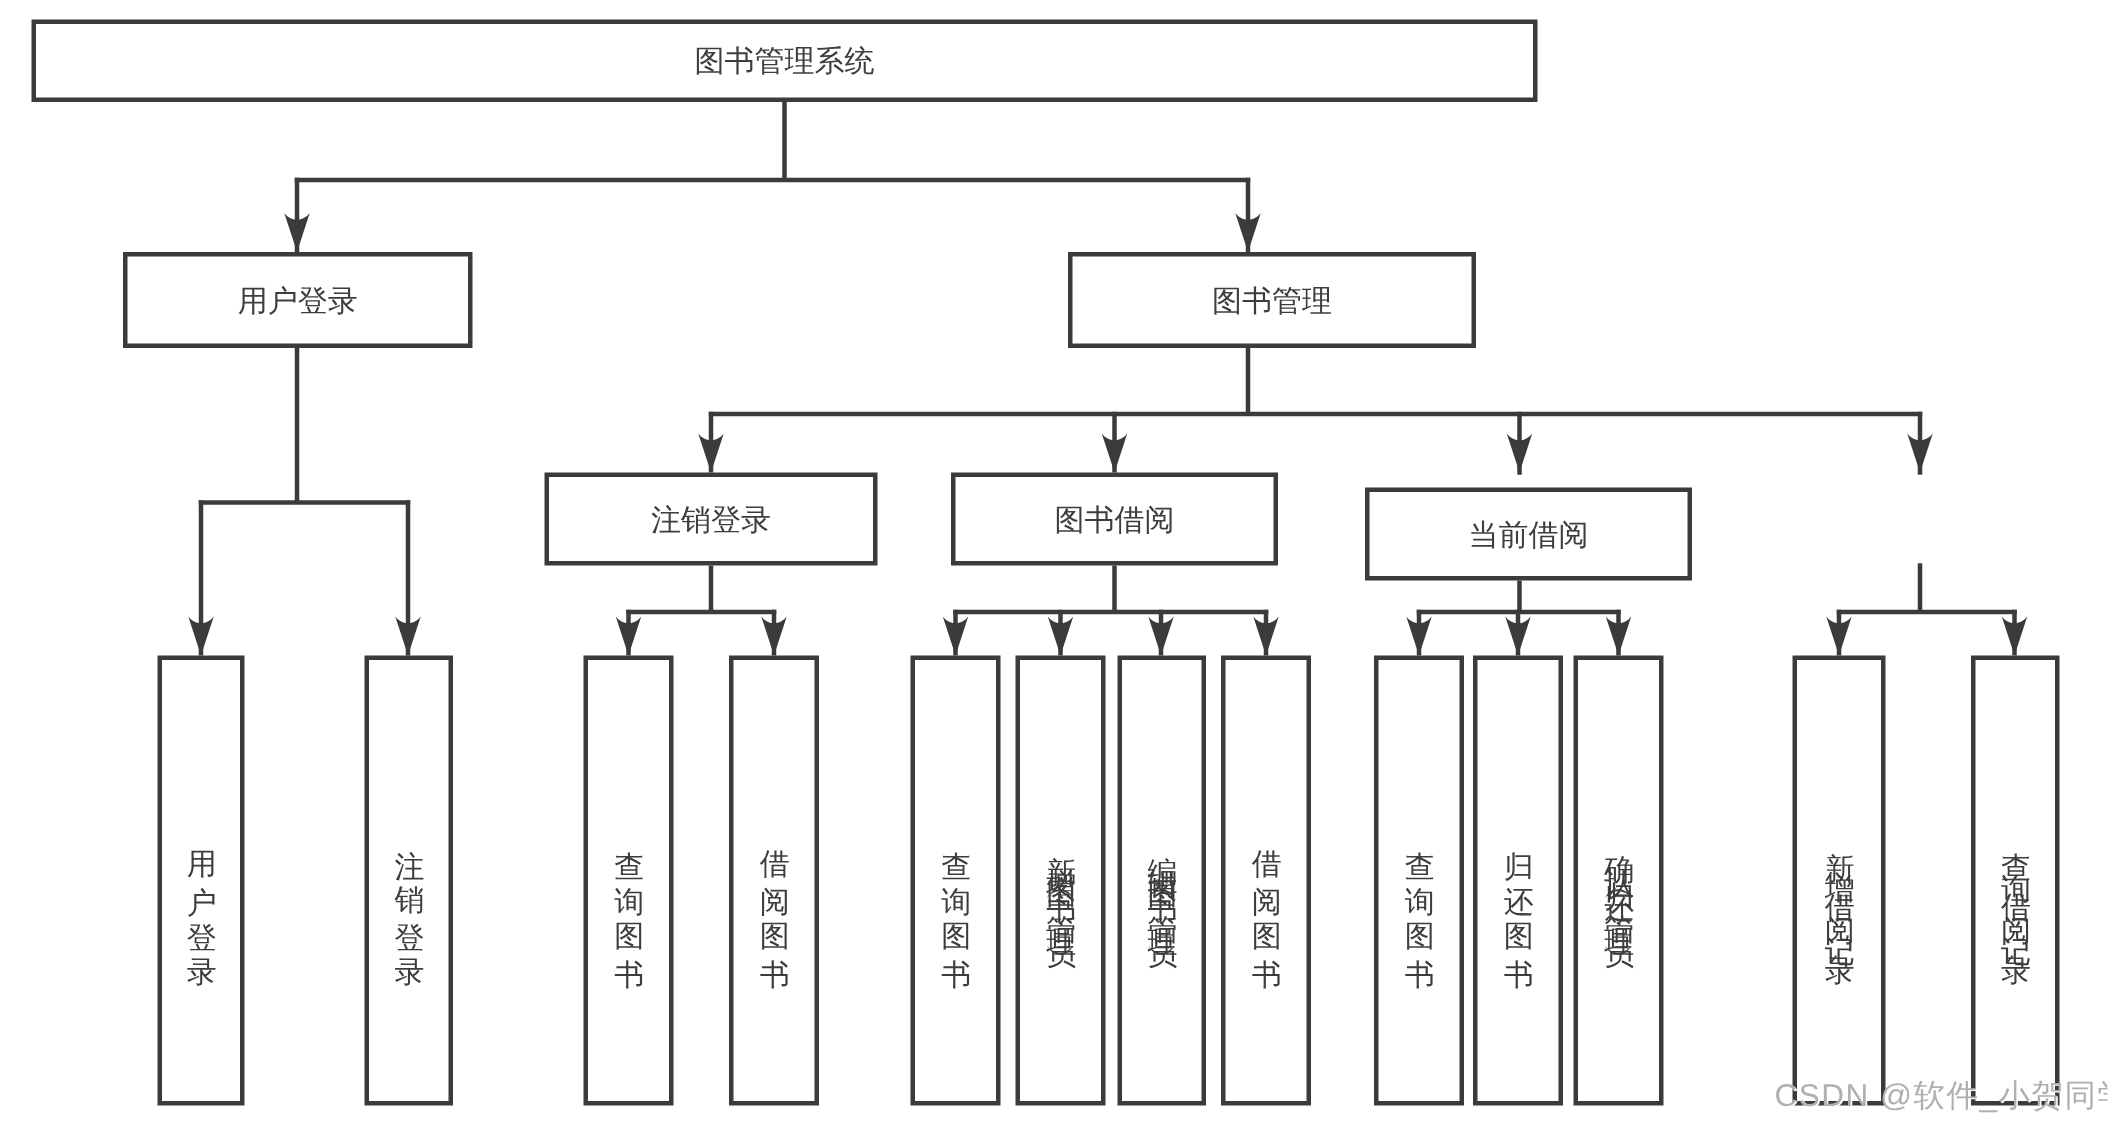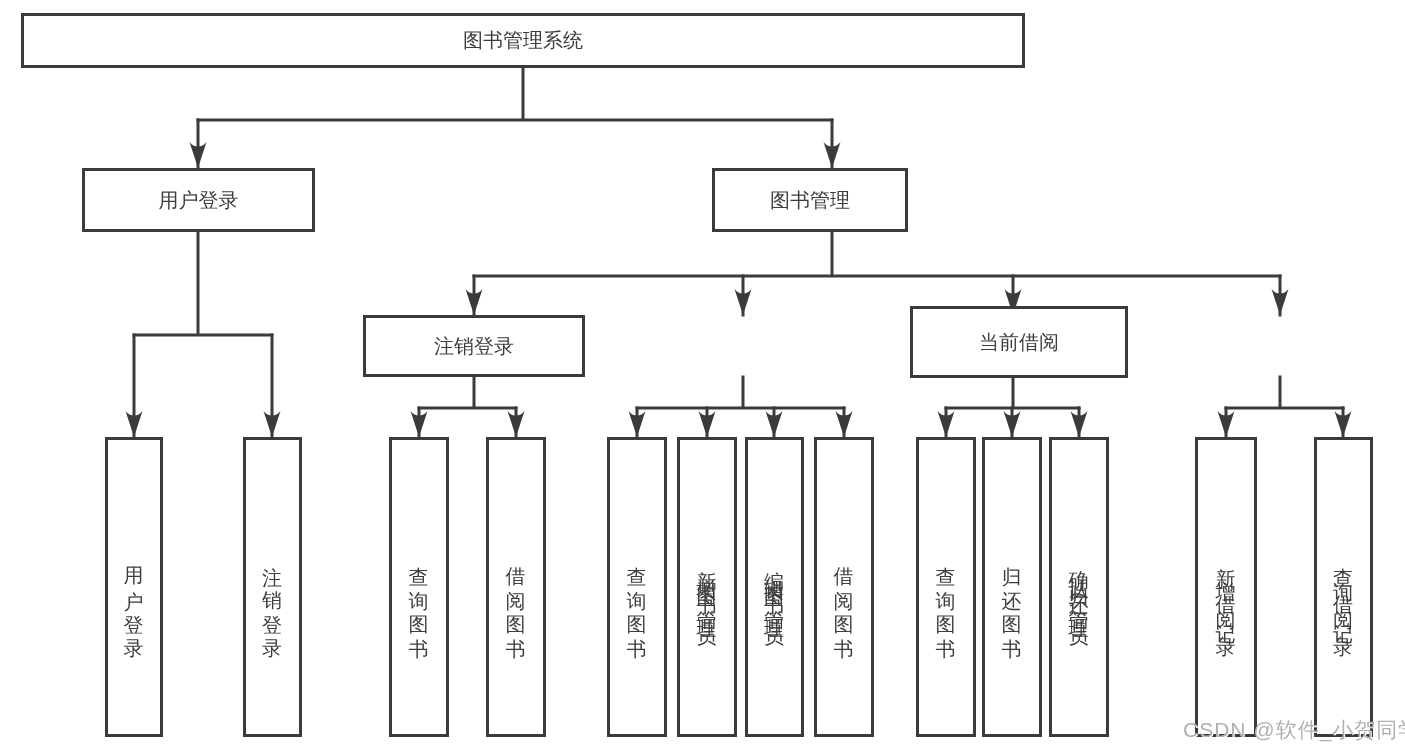--- a/index.html
+++ b/index.html
@@ -86,24 +86,25 @@
 
       <path d="M1280,377 V408 M1226,408 H1343"></path>
       <path d="M1226,408 V437" marker-end="url(#arrow)"></path>
       <path d="M1343,408 V437" marker-end="url(#arrow)"></path>
     </g>
   </svg>
 
   <div class="node" style="left:21px; top:13px; width:1004px; height:55px">图书管理系统</div>
 
   <div class="node" style="left:82px; top:168px; width:233px; height:64px">用户登录</div>
-  <div class="node" style="left:712px; top:168px; width:196px; height:64px">图书管理</div>
+  <div class="node" style="left:712px; top:168px; width:272px; height:64px">图书管理</div>
 
   <div class="node" style="left:363px; top:315px; width:222px; height:62px">注销登录</div>
-  <div class="node" style="left:910px; top:306px; width:218px; height:72px">当前借阅</div>
+  <div class="node" style="left:634px; top:315px; width:218px; height:62px">图书借阅</div>
+  <div class="node" style="left:910px; top:325px; width:218px; height:62px">当前借阅</div>
 
   <div class="node vert ls-wide" style="left:105px; top:437px; width:58px; height:300px">
     <span>用户登录</span>
   </div>
   <div class="node vert ls-wide" style="left:243px; top:437px; width:59px; height:300px">
     <span>注销登录</span>
   </div>
 
   <div class="node vert ls-wide" style="left:389px; top:437px; width:60px; height:300px">
     <span>查询图书</span>

